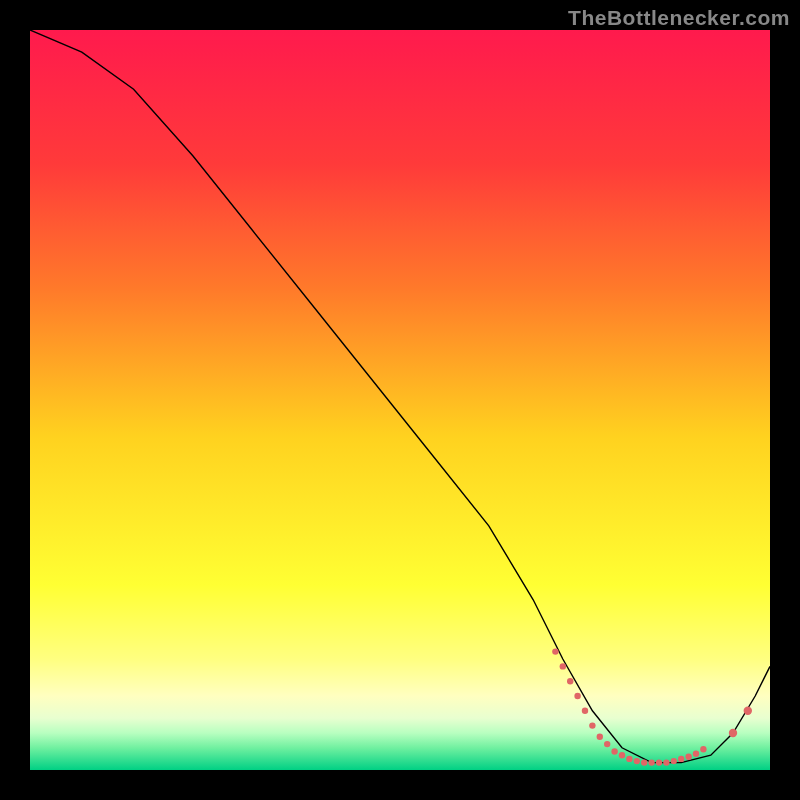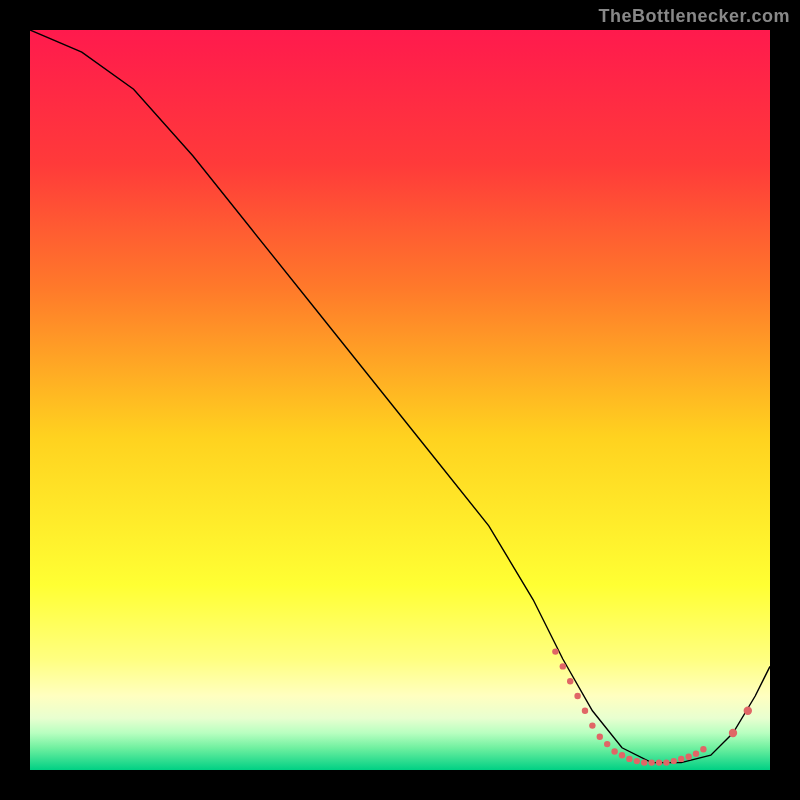--- a/index.html
+++ b/index.html
@@ -15,21 +15,21 @@
     position: relative;
     width: 800px;
     height: 800px;
     background: #000;
   }
   .watermark {
     position: absolute;
     top: 6px;
     right: 10px;
     color: #888888;
-    font-size: 18px;
+    font-size: 21px;
     font-weight: bold;
     letter-spacing: 0.5px;
     z-index: 20;
   }
   .plot-outer {
     position: absolute;
     left: 30px;
     top: 30px;
     width: 740px;
     height: 740px;

